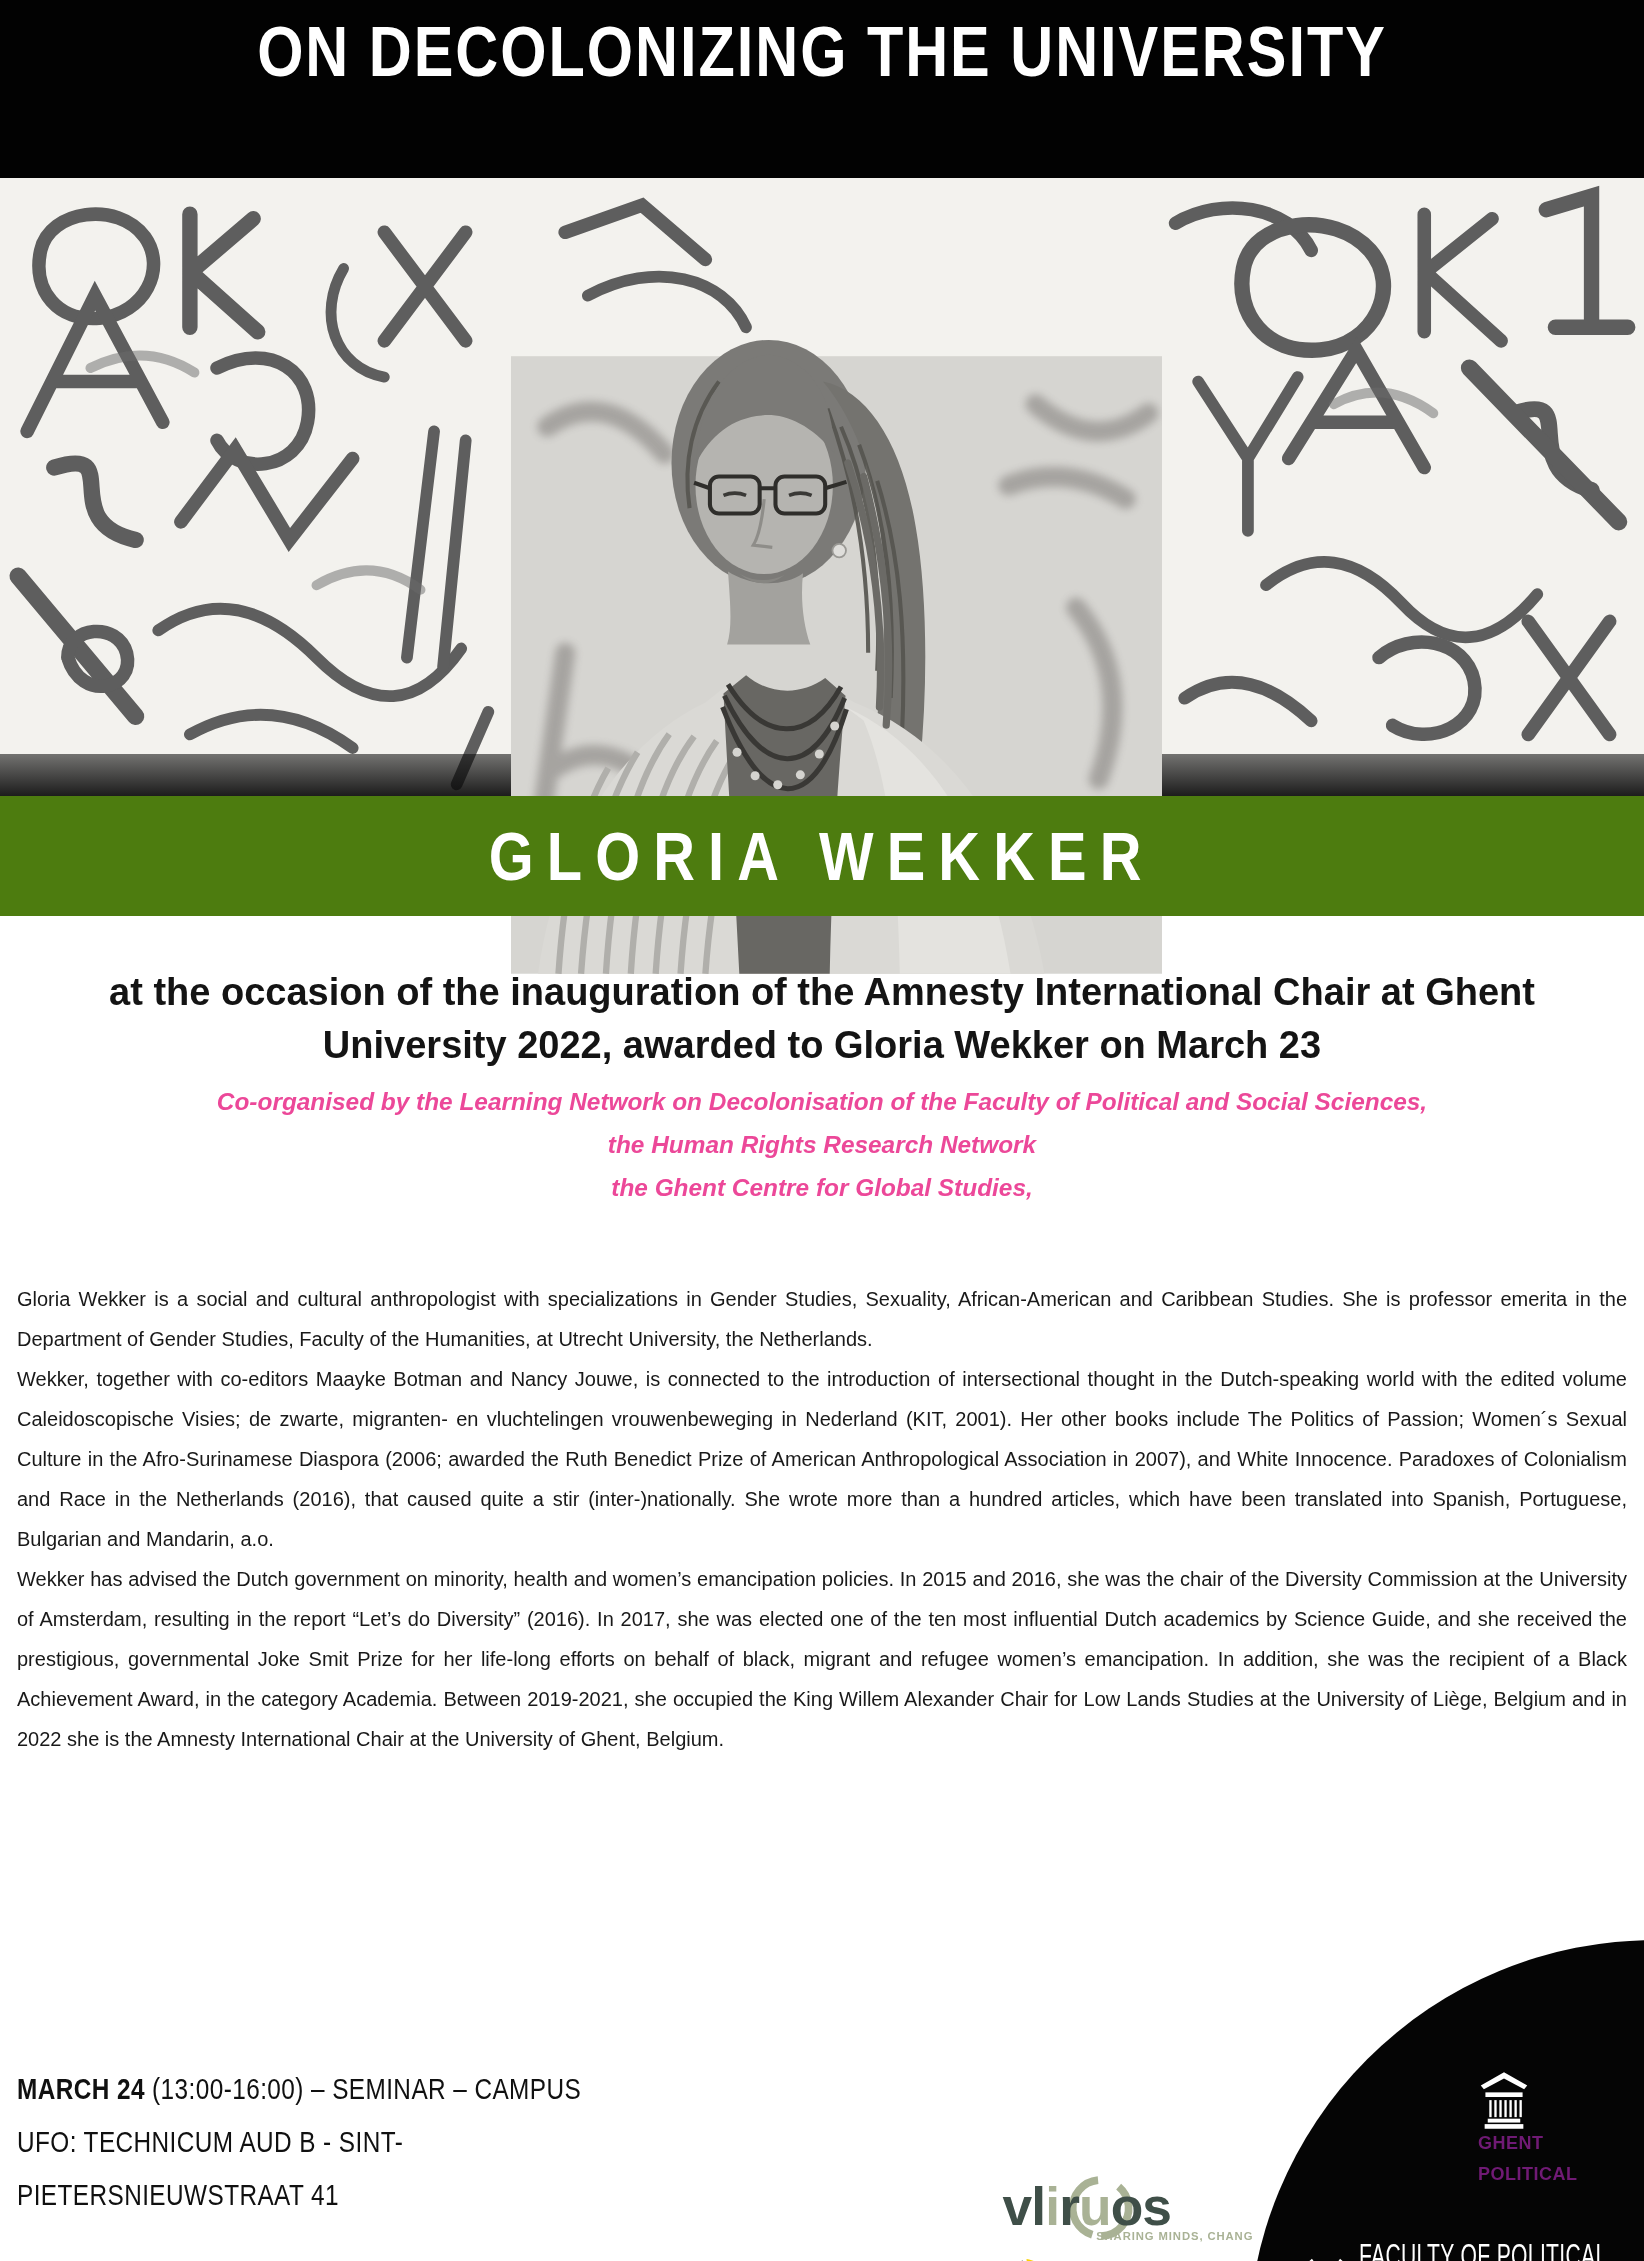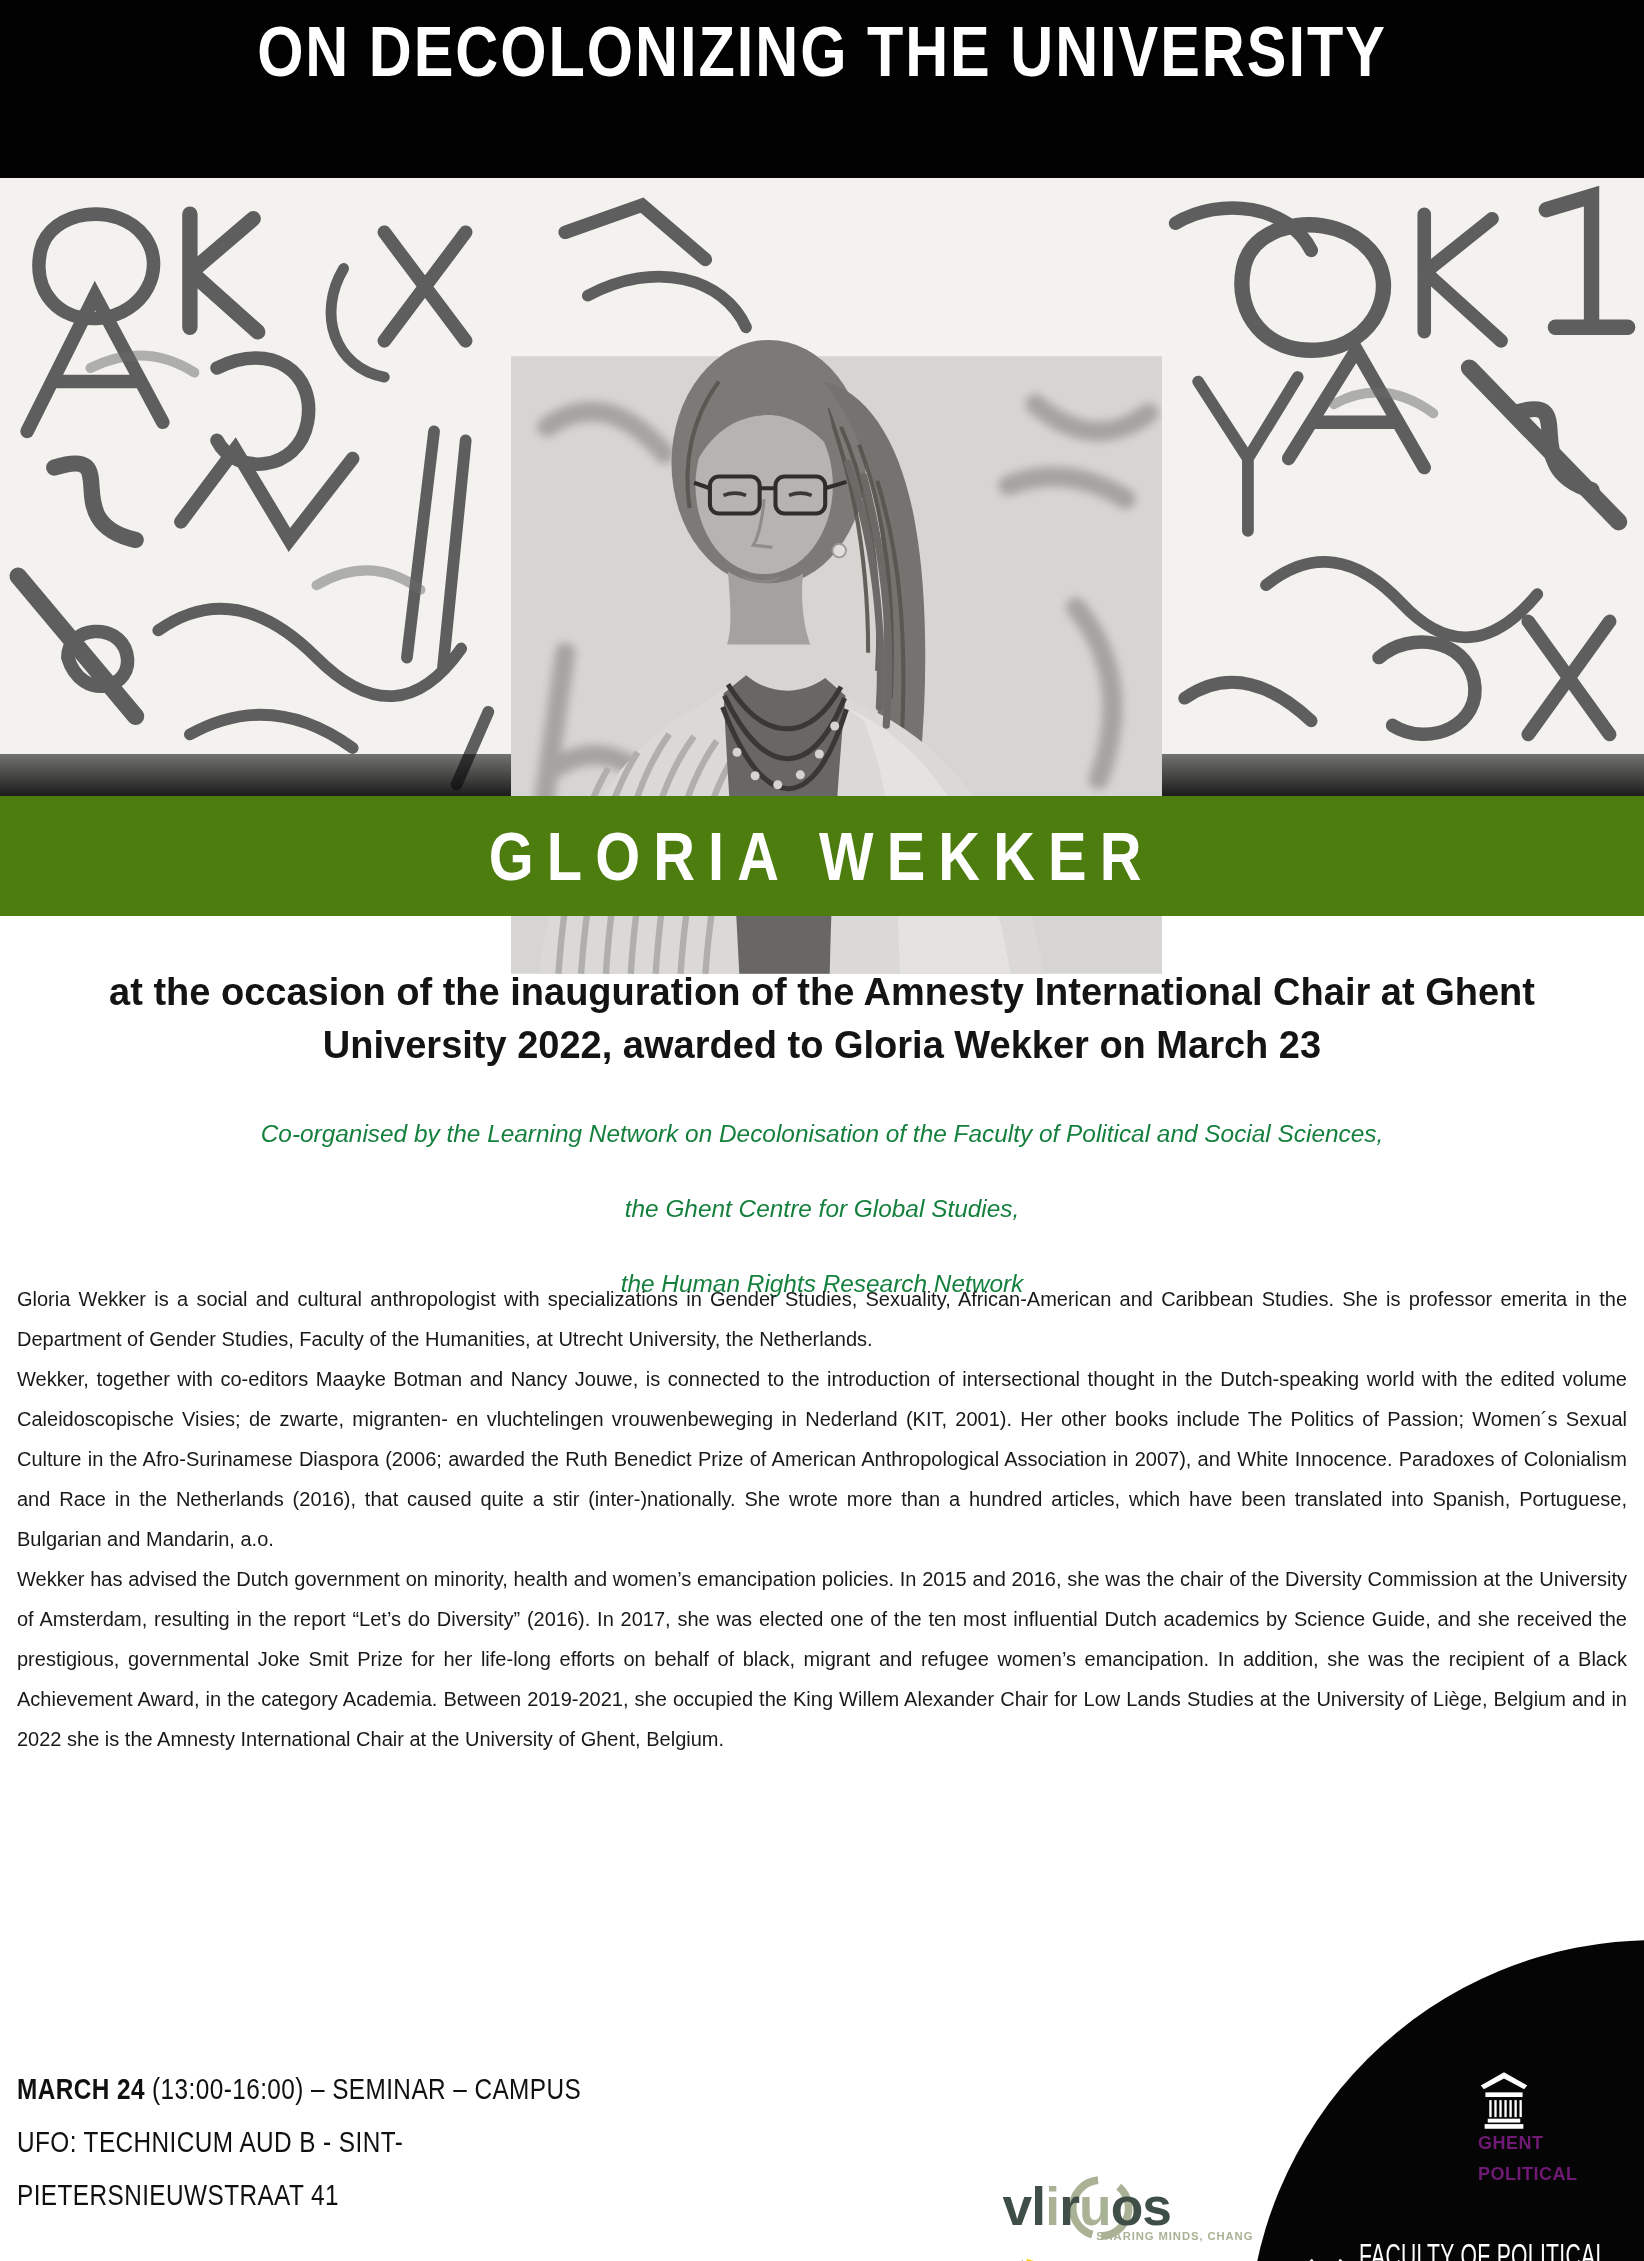--- a/index.html
+++ b/index.html
@@ -32,21 +32,21 @@
   .speaker-name {
     color:#ffffff; font-weight:700; font-size:68px; letter-spacing:15.4px;
     transform:scaleX(.85); transform-origin:center; white-space:nowrap;
   }
   
   .occasion {
     position:absolute; left:0; right:0; top:950px; margin:16px auto; max-width:1565px;
     text-align:center; font-size:38px; font-weight:700; color:#141414; line-height:53px;
   }
   .organisers { position:absolute; left:0; right:0; top:1080px; text-align:center; }
-  .organiser-line { font-style:italic; font-weight:400; font-size:24.4px; color:#15803d; line-height:43px;margin-top:32px; }
+  .organiser-line { font-style:italic; font-weight:700; font-size:24.4px; color:#ec4899; line-height:43px; }
   .bio { position:absolute; left:17px; right:17px; top:1279px; }
   .bio p { font-size:20px; line-height:40px; color:#191919; text-align:justify; }
   .event-block {
     position:absolute; left:17px; top:2063px; font-size:29px; line-height:53px;
     color:#101010; letter-spacing:0.5px; transform:scaleX(.84); transform-origin:left top; white-space:nowrap;
   }
   .event-block .date { font-weight:700; }
   
   .vliruos-logo { position:absolute; left:999px; top:2170px; width:253px; height:77px; }
   .belgium-logo { position:absolute; left:1003px; top:2257px; width:253px; height:69px; }
@@ -197,22 +197,22 @@
   </section>
 
   <section class="name-band">
     <h2 class="speaker-name">GLORIA WEKKER</h2>
   </section>
 
   <h3 class="occasion">at the occasion of the inauguration of the Amnesty International Chair at Ghent University 2022, awarded to Gloria Wekker on March 23</h3>
 
   <div class="organisers">
     <div class="organiser-line">Co-organised by the Learning Network on Decolonisation of the Faculty of Political and Social Sciences,</div>
+    <div class="organiser-line">the Human Rights Research Network</div>
     <div class="organiser-line">the Ghent Centre for Global Studies,</div>
-    <div class="organiser-line">the Human Rights Research Network</div>
   </div>
 
   <div class="bio">
     <p>Gloria Wekker is a social and cultural anthropologist with specializations in Gender Studies, Sexuality, African-American and Caribbean Studies. She is professor emerita in the Department of Gender Studies, Faculty of the Humanities, at Utrecht University, the Netherlands.</p>
     <p>Wekker, together with co-editors Maayke Botman and Nancy Jouwe,  is connected to the introduction of intersectional thought in the Dutch-speaking world with the edited volume Caleidoscopische Visies; de zwarte, migranten- en vluchtelingen vrouwenbeweging in Nederland  (KIT, 2001). Her other books include The Politics of Passion; Women´s Sexual Culture in the Afro-Surinamese Diaspora (2006; awarded the Ruth Benedict Prize of American Anthropological Association in 2007), and White Innocence. Paradoxes of Colonialism and Race in the Netherlands (2016), that caused quite a stir (inter-)nationally.  She wrote more than a hundred articles, which have been translated into Spanish, Portuguese, Bulgarian and Mandarin, a.o.</p>
     <p>Wekker has advised the Dutch government on minority, health and women’s emancipation policies. In 2015 and 2016, she was the  chair of the Diversity Commission at the University of Amsterdam, resulting in the report “Let’s do Diversity” (2016). In 2017, she was elected one of the ten most influential Dutch academics by Science Guide, and she received the prestigious, governmental Joke Smit Prize for her life-long efforts  on behalf of black, migrant and refugee women’s emancipation. In addition, she was the recipient of a Black Achievement Award, in the category Academia.  Between 2019-2021, she occupied the King Willem Alexander Chair for Low Lands Studies at the University of Liège, Belgium and in 2022 she is the Amnesty International Chair at the University of Ghent, Belgium.</p>
   </div>
 
   <div class="event-block">
     <div><span class="date">MARCH 24</span><span> (13:00-16:00) – SEMINAR – CAMPUS</span></div>

